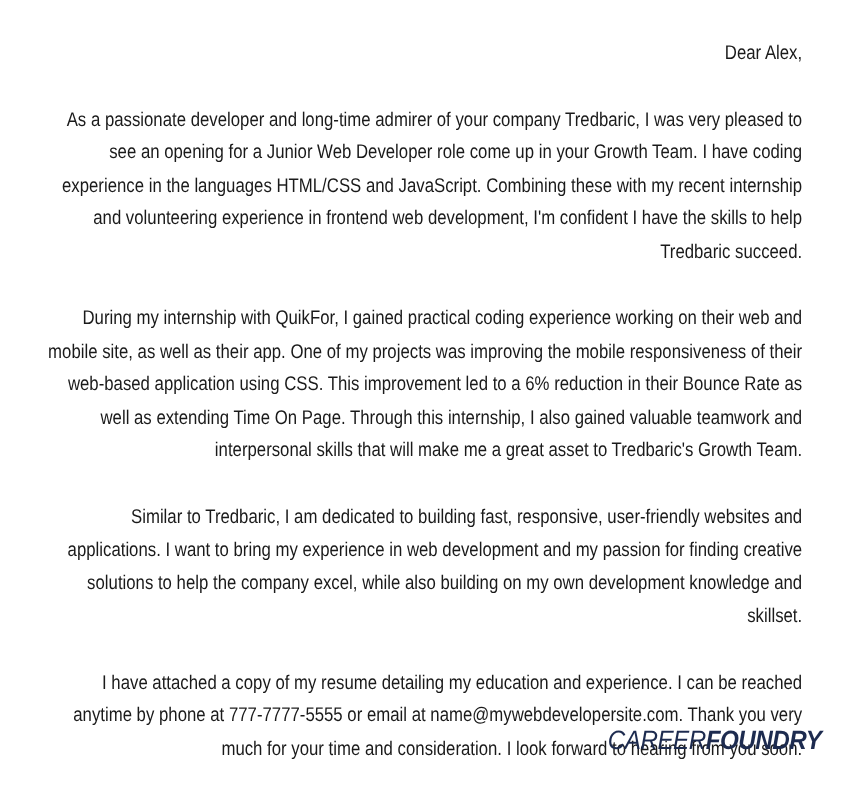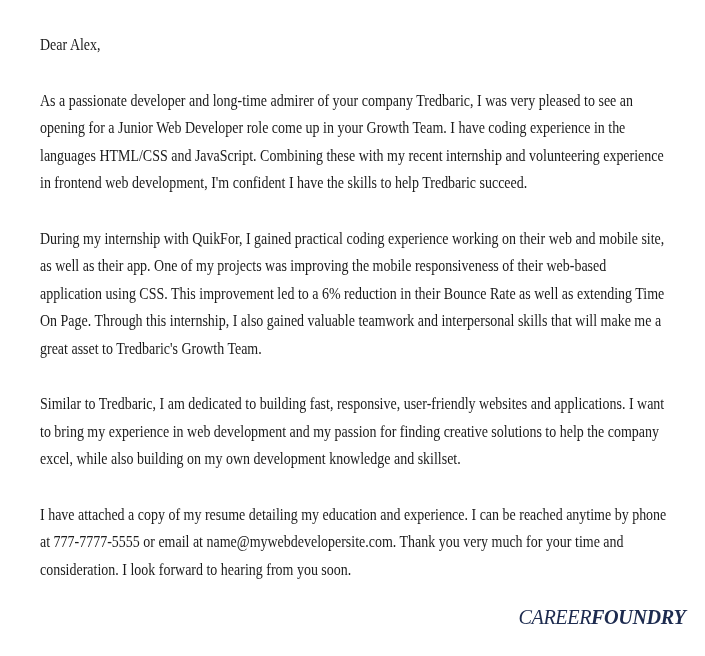--- a/index.html
+++ b/index.html
@@ -6,21 +6,22 @@
     margin: 0;
     padding: 0;
     background: #ffffff;
   }
   .page {
     position: relative;
     width: 705px;
     height: 656px;
     background: #ffffff;
     overflow: hidden;
-    font-family: Liberation Serif, serif;
+    font-family: Liberation Sans, sans-serif;
+    text-align: right;
   }
   
   .letter {
     position: absolute;
     top: 31px;
     left: 40px;
     width: 742px;              
     transform: scaleX(0.847);  
     transform-origin: top left;
     color: #1a1a1a;

